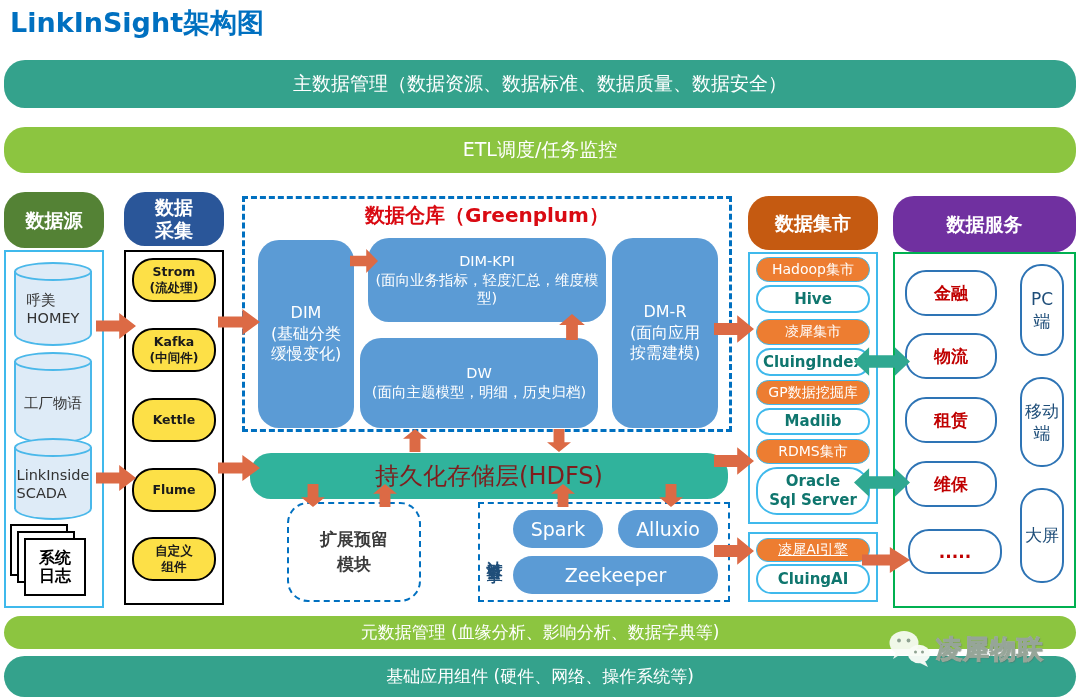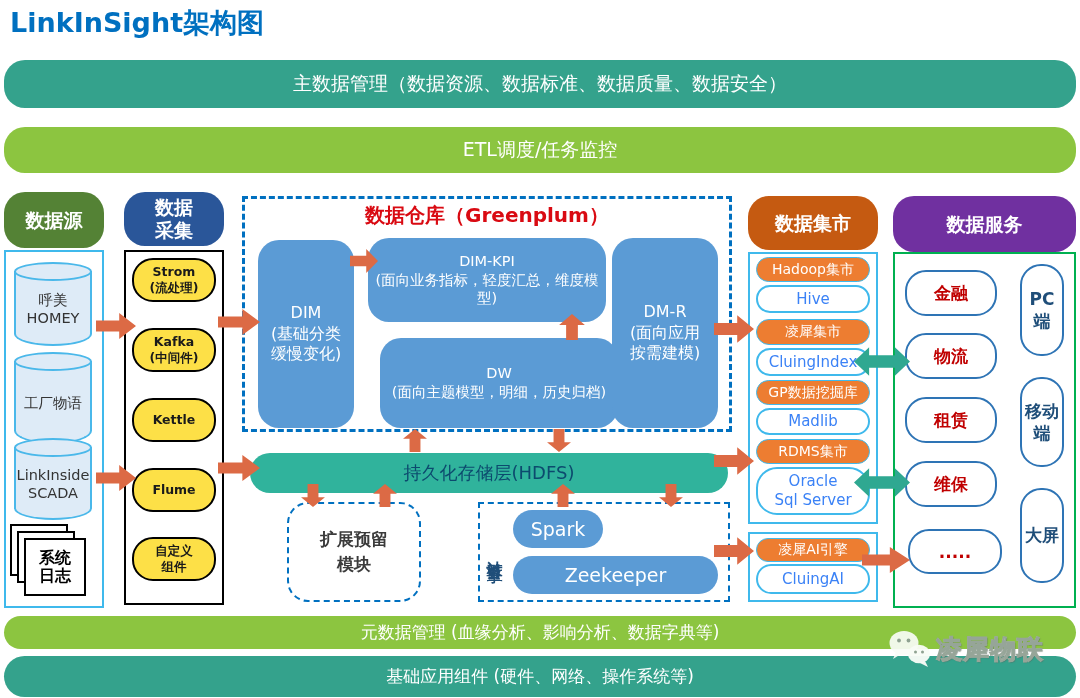--- a/index.html
+++ b/index.html
@@ -19,61 +19,61 @@
   .banner-found  { top:656px; height:41px; background:#34A28C; font-size:17px; }
 
   .colhead { color:#fff; font-size:19px; font-weight:600; line-height:1.2; }
 
   
   .src-head { left:4px; top:192px; width:100px; height:56px; background:#548235; }
   .src-body { left:4px; top:250px; width:100px; height:358px; border:2px solid #3FB9EC; background:#fff; }
   .cyl { left:14px; width:78px; }
   .cyl .cyl-body { position:absolute; left:0; right:0; top:9px; bottom:0; background:#DEEBF7; border:2px solid #4AB8EA; border-top:none; border-radius:0 0 50% 50% / 0 0 16% 16%; }
   .cyl .cyl-top  { position:absolute; left:0; right:0; top:0; height:19px; background:#DEEBF7; border:2px solid #4AB8EA; border-radius:50%; }
-  .cyl .cyl-label{ position:absolute; inset:10px 0 0 0; display:flex; align-items:center; justify-content:center; text-align:center; font-size:14.5px; color:#333; line-height:1.25; }
+  .cyl .cyl-label{ position:absolute; inset:10px 0 0 0; display:flex; align-items:center; justify-content:center; text-align:left; font-size:14.5px; color:#333; line-height:1.25; }
   .docstack { left:10px; top:524px; width:82px; height:76px; }
   .sheet { position:absolute; background:#fff; border:2.5px solid #000; width:58px; height:52px; }
   .sheet.s1 { left:0; top:0; } .sheet.s2 { left:7px; top:7px; }
   .sheet.s3 { left:14px; top:14px; width:62px; height:58px; display:flex; align-items:center; justify-content:center; text-align:center; font-size:16px; font-weight:bold; color:#000; line-height:1.15; }
 
   
   .col-head { left:124px; top:192px; width:100px; height:54px; background:#2A5699; }
   .col-body { left:124px; top:250px; width:100px; height:355px; border:2px solid #000; background:#fff; }
   .col-item { left:132px; width:84px; height:44px; border:2px solid #000; background:#fde047; font-size:12.5px; font-weight:600; color:#1a1a1a; line-height:1.3; }
 
   
   .wh-box { left:242px; top:196px; width:490px; height:236px; border:3px dashed #0070C0; background:#fff; }
   .wh-title { left:242px; top:201px; width:490px; height:28px; color:#D90A12; font-size:20px; font-weight:bold; }
   .blue-box { background:#5B9BD5; color:#fff; line-height:1.3; }
   .wh-dim    { left:258px; top:240px; width:96px;  height:188px; font-size:16px; }
   .wh-dimkpi { left:368px; top:238px; width:238px; height:84px;  font-size:14.5px; }
-  .wh-dw     { left:380px; top:338px; width:238px; height:90px;  font-size:14.5px; }
+  .wh-dw     { left:360px; top:338px; width:238px; height:90px;  font-size:14.5px; }
   .wh-dmr    { left:612px; top:238px; width:106px; height:190px; font-size:16px; }
 
   
-  .hdfs-bar { left:250px; top:453px; width:478px; height:40px; background:#30B39C; color:#0c4a6e; font-size:18px; }
+  .hdfs-bar { left:250px; top:453px; width:478px; height:46px; background:#30B39C; color:#7f1d1d; font-size:24px; }
   .reserved { left:287px; top:502px; width:134px; height:100px; border:2.5px dashed #0070C0; background:#fff; font-size:17px; font-weight:bold; color:#3b3b3b; line-height:1.45; }
   .compute  { left:478px; top:502px; width:252px; height:100px; border:2.5px dashed #0070C0; background:#fff; }
   .compute-label { left:481px; top:506px; width:26px; height:92px; writing-mode:vertical-lr; text-orientation:upright; font-size:16px; font-weight:bold; color:#1F4E79; letter-spacing:2px; }
   .cmp-spark     { left:513px; top:510px; width:90px;  height:38px; font-size:19px; }
   .cmp-alluxio   { left:618px; top:510px; width:100px; height:38px; font-size:19px; }
   .cmp-zeekeeper { left:513px; top:556px; width:205px; height:38px; font-size:19px; }
 
   
   .mart-head { left:748px; top:196px; width:130px; height:54px; background:#C55A11; }
   .mart-body { left:748px; top:252px; width:130px; height:272px; border:2px solid #3FB9EC; background:#fff; }
   .mart-ai-body { left:748px; top:532px; width:130px; height:70px; border:2px solid #3FB9EC; background:#fff; }
   .tag  { left:756px; width:114px; background:#ED7D31; border:1.5px solid #3FB9EC; color:#fff; font-size:14px; }
-  .mname{ left:756px; width:114px; background:#fff; border:2px solid #3FB9EC; color:#3b82f6; font-weight:normal; font-size:15px; line-height:1.25; }
+  .mname{ left:756px; width:114px; background:#fff; border:2px solid #3FB9EC; color:#0f766e; font-weight:bold; font-size:15px; line-height:1.25; }
 
   
   .svc-head { left:893px; top:196px; width:183px; height:56px; background:#7030A0; }
   .svc-body { left:893px; top:252px; width:183px; height:356px; border:2px solid #00B050; background:#fff; }
   .biz { left:905px; width:92px; height:46px; border:2px solid #2E74B5; background:#fff; color:#C00000; font-size:17px; font-weight:bold; }
-  .chan{ left:1020px; width:44px; border:2px solid #2E74B5; background:#fff; color:#1F4E79; font-size:17px; font-weight:bold; line-height:1.3; }
+  .chan{ left:1020px; width:44px; border:2px solid #2E74B5; background:#fff; color:#1F4E79; font-size:17px; font-weight:normal; line-height:1.3; }
 
   
   .ar { background:#DC6A45; }
   .ar-r { clip-path:polygon(0% 30%, 58% 30%, 58% 4%, 100% 50%, 58% 96%, 58% 70%, 0% 70%); }
   .ar-u { clip-path:polygon(50% 0%, 96% 42%, 71% 42%, 71% 100%, 29% 100%, 29% 42%, 4% 42%); }
   .ar-d { clip-path:polygon(29% 0%, 71% 0%, 71% 58%, 96% 58%, 50% 100%, 4% 58%, 29% 58%); }
   .ar-teal { background:#2FA891; clip-path:polygon(0% 50%, 27% 4%, 27% 30%, 73% 30%, 73% 4%, 100% 50%, 73% 96%, 73% 70%, 27% 70%, 27% 96%); }
 
   
   .logo { left:888px; top:622px; width:186px; height:54px; display:flex; align-items:center; gap:4px; }
@@ -139,35 +139,36 @@
   <div class="abs ctr pre blue-box wh-dmr">DM-R
 (面向应用
 按需建模)</div>
 
   <div class="abs ctr hdfs-bar">持久化存储层(HDFS)</div>
   <div class="abs ctr pre reserved">扩展预留
 模块</div>
   <div class="abs compute"></div>
   <div class="abs ctr compute-label">计算引擎</div>
   <div class="abs ctr blue-box cmp-spark">Spark</div>
+  <div class="abs ctr blue-box cmp-alluxio">Alluxio</div>
   <div class="abs ctr blue-box cmp-zeekeeper">Zeekeeper</div>
 
   <div class="abs ctr colhead mart-head">数据集市</div>
   <div class="abs mart-body"></div>
   <div class="abs ctr tag" style="top:257px;height:25px;">Hadoop集市</div>
   <div class="abs ctr mname" style="top:285px;height:28px;">Hive</div>
   <div class="abs ctr tag" style="top:319px;height:26px;">凌犀集市</div>
   <div class="abs ctr mname" style="top:348px;height:28px;">CluingIndex</div>
   <div class="abs ctr tag" style="top:380px;height:25px;">GP数据挖掘库</div>
   <div class="abs ctr mname" style="top:408px;height:27px;">Madlib</div>
   <div class="abs ctr tag" style="top:439px;height:25px;">RDMS集市</div>
   <div class="abs ctr pre mname" style="top:467px;height:48px;">Oracle
 Sql Server</div>
   <div class="abs mart-ai-body"></div>
-  <div class="abs ctr tag" style="top:538px;height:24px;">凌犀AI引擎</div>
+  <div class="abs ctr tag" style="top:538px;height:24px;text-decoration:underline;">凌犀AI引擎</div>
   <div class="abs ctr mname" style="top:564px;height:30px;">CluingAI</div>
 
   <div class="abs ctr colhead svc-head">数据服务</div>
   <div class="abs svc-body"></div>
   <div class="abs ctr biz" style="top:270px;">金融</div>
   <div class="abs ctr biz" style="top:333px;">物流</div>
   <div class="abs ctr biz" style="top:397px;">租赁</div>
   <div class="abs ctr biz" style="top:461px;">维保</div>
   <div class="abs ctr biz" style="top:529px;left:908px;width:94px;height:45px;">.....</div>
   <div class="abs ctr pre chan" style="top:264px;height:92px;">PC

